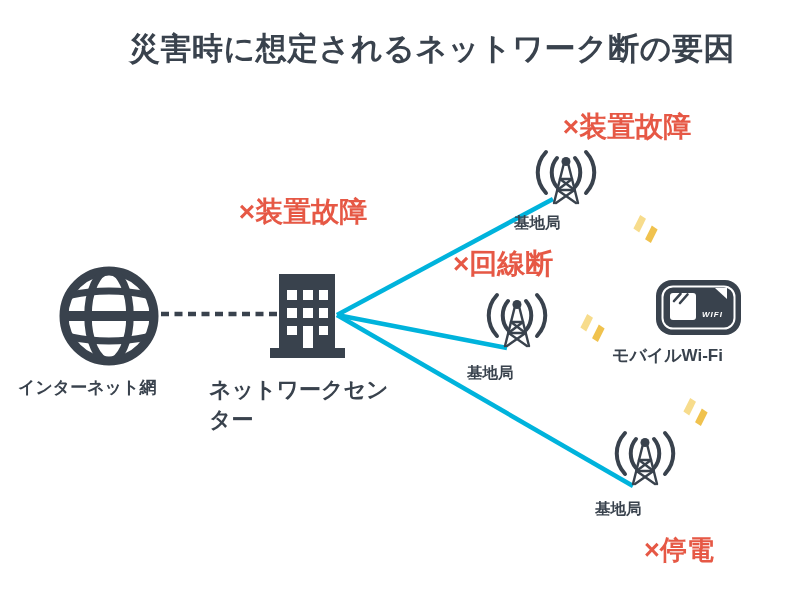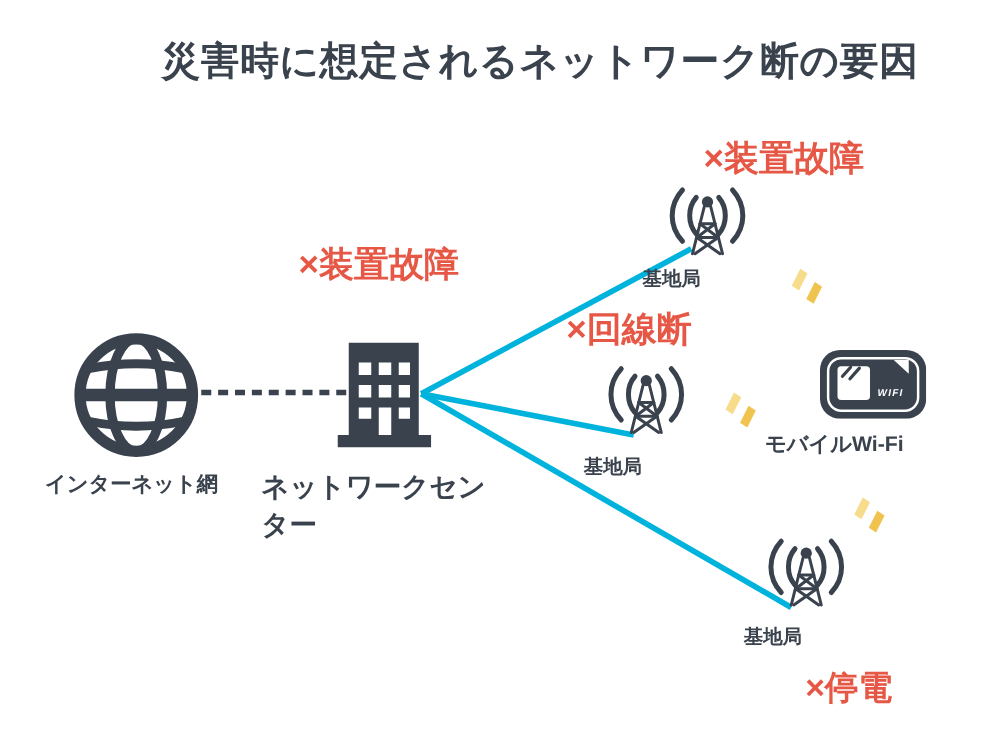--- a/index.html
+++ b/index.html
@@ -16,21 +16,21 @@
   .title{
     left:0;top:28px;width:800px;text-align:center;
     font-size:31px;font-weight:800;color:var(--dark);letter-spacing:.5px;z-index:3;padding-left:32px;
   }
   #wires{left:0;top:0;z-index:1;}
   .node{z-index:2;color:var(--dark);}
   .node svg{display:block;color:var(--dark);}
   .node-label{
     position:absolute;font-weight:800;color:var(--dark);z-index:2;
   }
-  .lbl-internet{left:36px;top:376px;width:180px;font-size:17px;}
+  .lbl-internet{left:18px;top:376px;width:180px;font-size:17px;}
   .lbl-netcenter{left:209px;top:375px;width:200px;font-size:22px;}
   .lbl-base{width:100px;font-size:15.5px;}
   .lbl-base-top{left:514px;top:213px;}
   .lbl-base-mid{left:467px;top:363px;}
   .lbl-base-bottom{left:595px;top:499px;}
   .lbl-wifi{left:612px;top:344px;width:180px;font-size:17px;}
   .failure{
     position:absolute;color:var(--red);font-weight:700;z-index:3;white-space:nowrap;
   }
   .fail-center{left:195px;top:195px;width:216px;text-align:center;font-size:28px;line-height:34px;}

